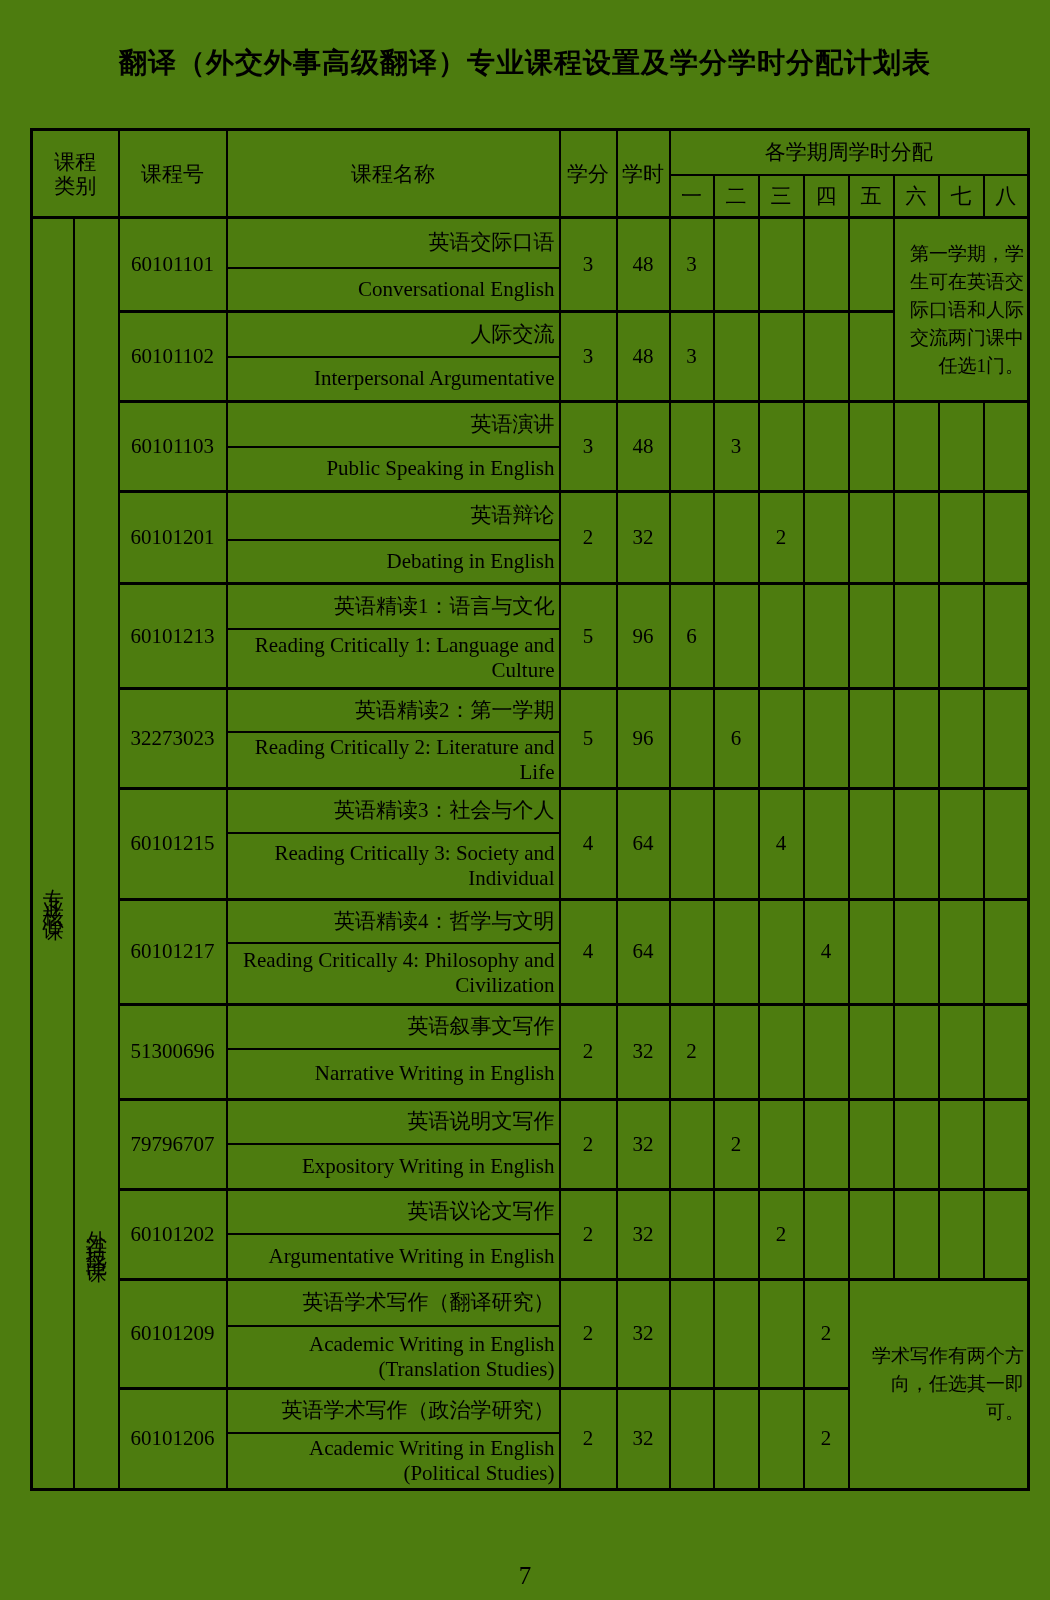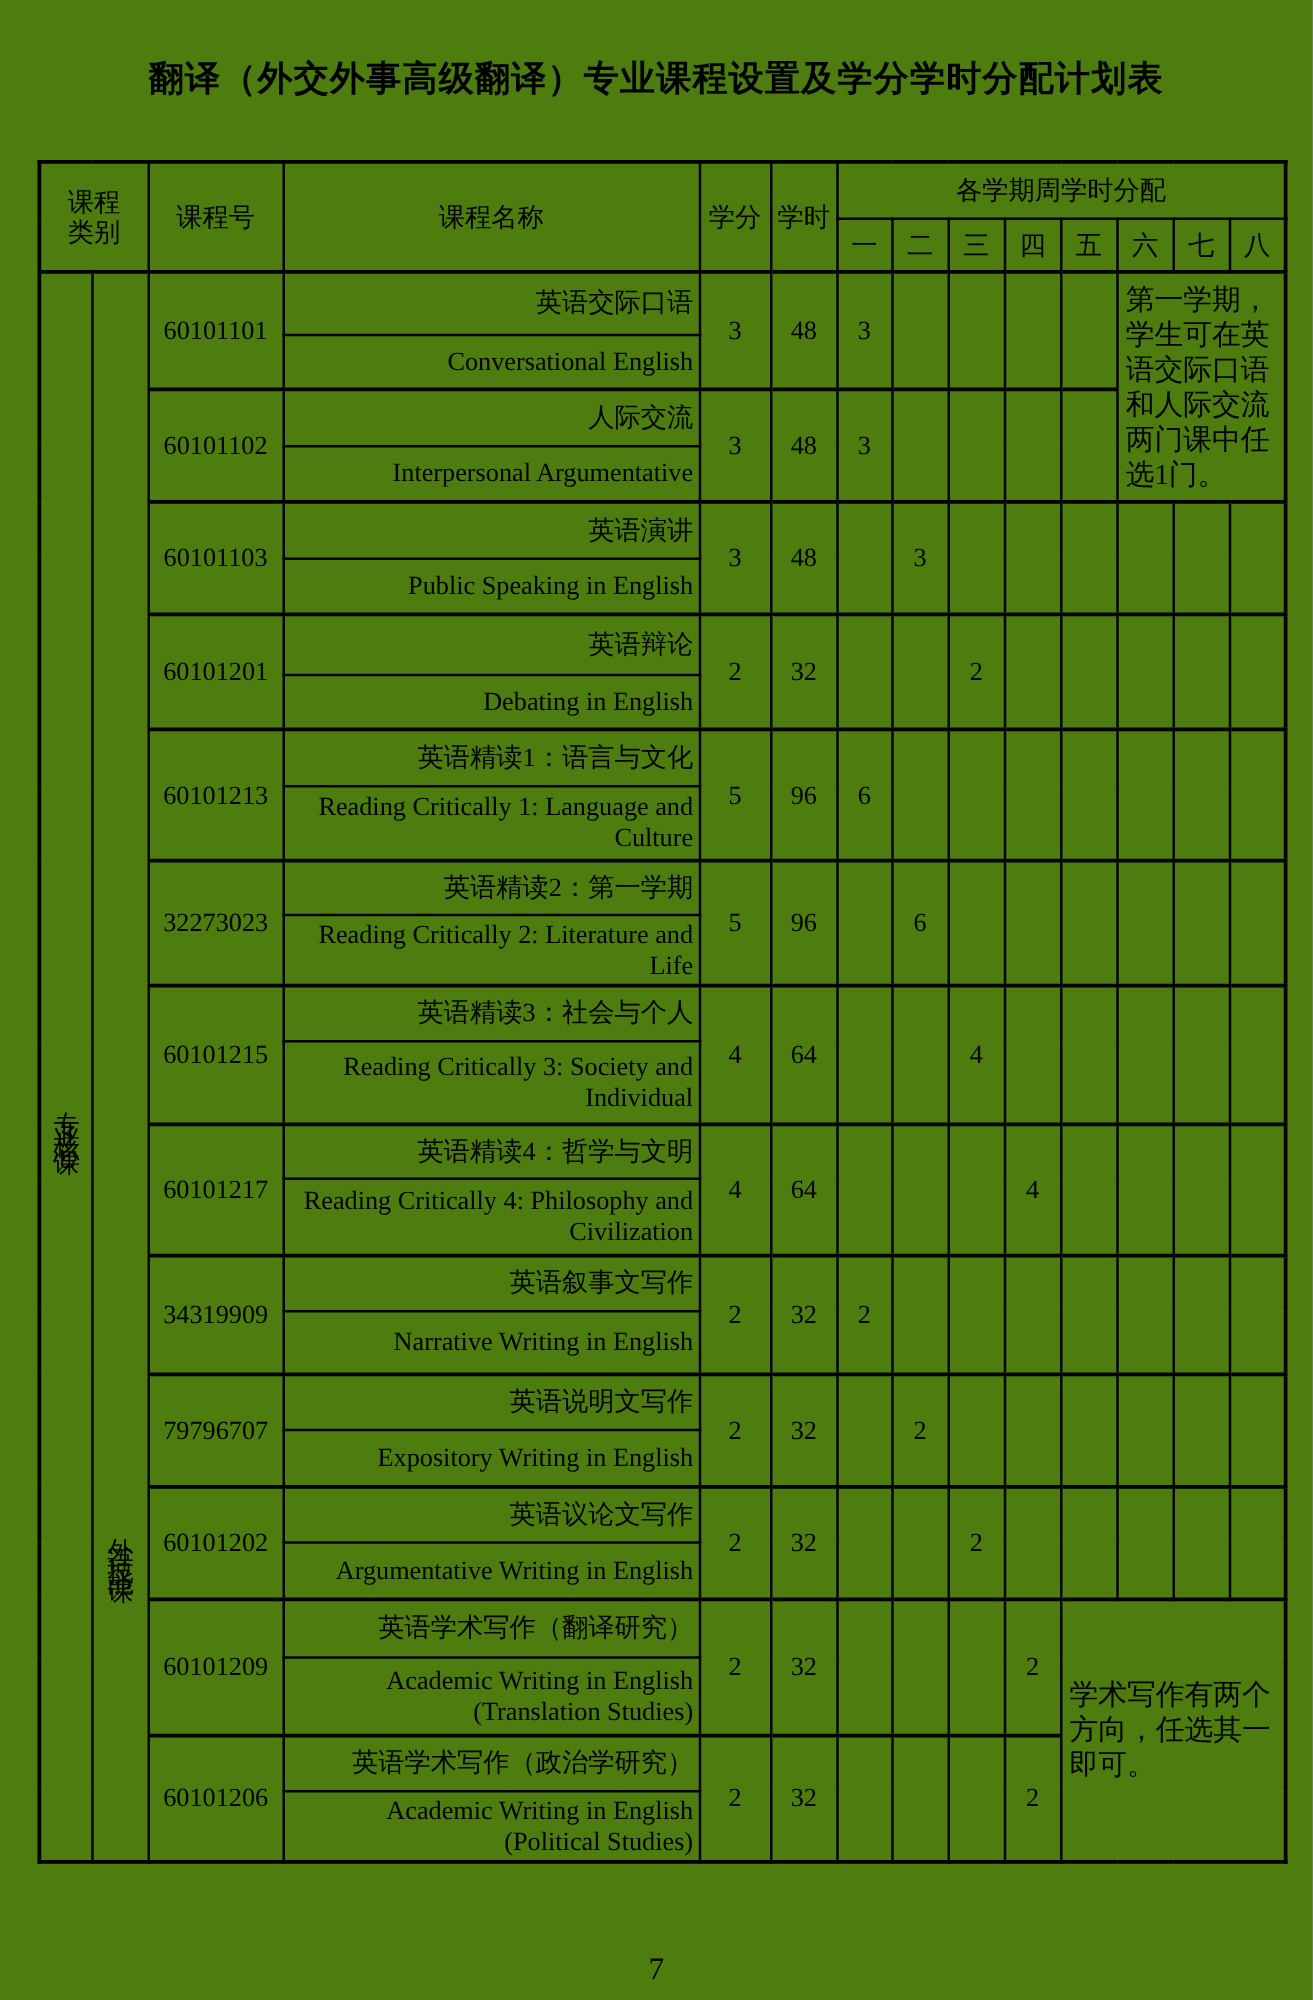--- a/index.html
+++ b/index.html
@@ -67,22 +67,22 @@
     text-orientation: upright;
     font-size: 21px;
     letter-spacing: 8px;
     line-height: 1;
     white-space: nowrap;
   }
   .vt-main { top: 53%; }
   .vt-sub  { top: 80%; }
   td.note { vertical-align: middle; }
   td.note .note-text {
-    text-align: left;
-    font-size: 23px;
+    text-align: right;
+    font-size: 19px;
     line-height: 28px;
     padding: 2px 3px 2px 6px;
   }
   .page-num {
     position: absolute;
     top: 1562px; left: 0; right: 0;
     text-align: center;
     font-size: 25px;
   }
 </style>
@@ -274,21 +274,21 @@
         <td rowspan="2" class="val"></td>
         <td rowspan="2" class="val"></td>
         <td rowspan="2" class="val"></td>
         <td rowspan="2" class="val"></td>
       </tr>
       <tr style="height:61px">
           <td class="name en">Reading Critically 4: Philosophy and Civilization</td>
         </tr>
 
       <tr class="cs" style="height:45px">
-        <td rowspan="2" class="num">34319909</td>
+        <td rowspan="2" class="num">51300696</td>
         <td class="name zh">英语叙事文写作</td>
         <td rowspan="2" class="val">2</td>
         <td rowspan="2" class="val">32</td>
         <td rowspan="2" class="val">2</td>
         <td rowspan="2" class="val"></td>
         <td rowspan="2" class="val"></td>
         <td rowspan="2" class="val"></td>
         <td rowspan="2" class="val"></td>
         <td rowspan="2" class="val"></td>
         <td rowspan="2" class="val"></td>

